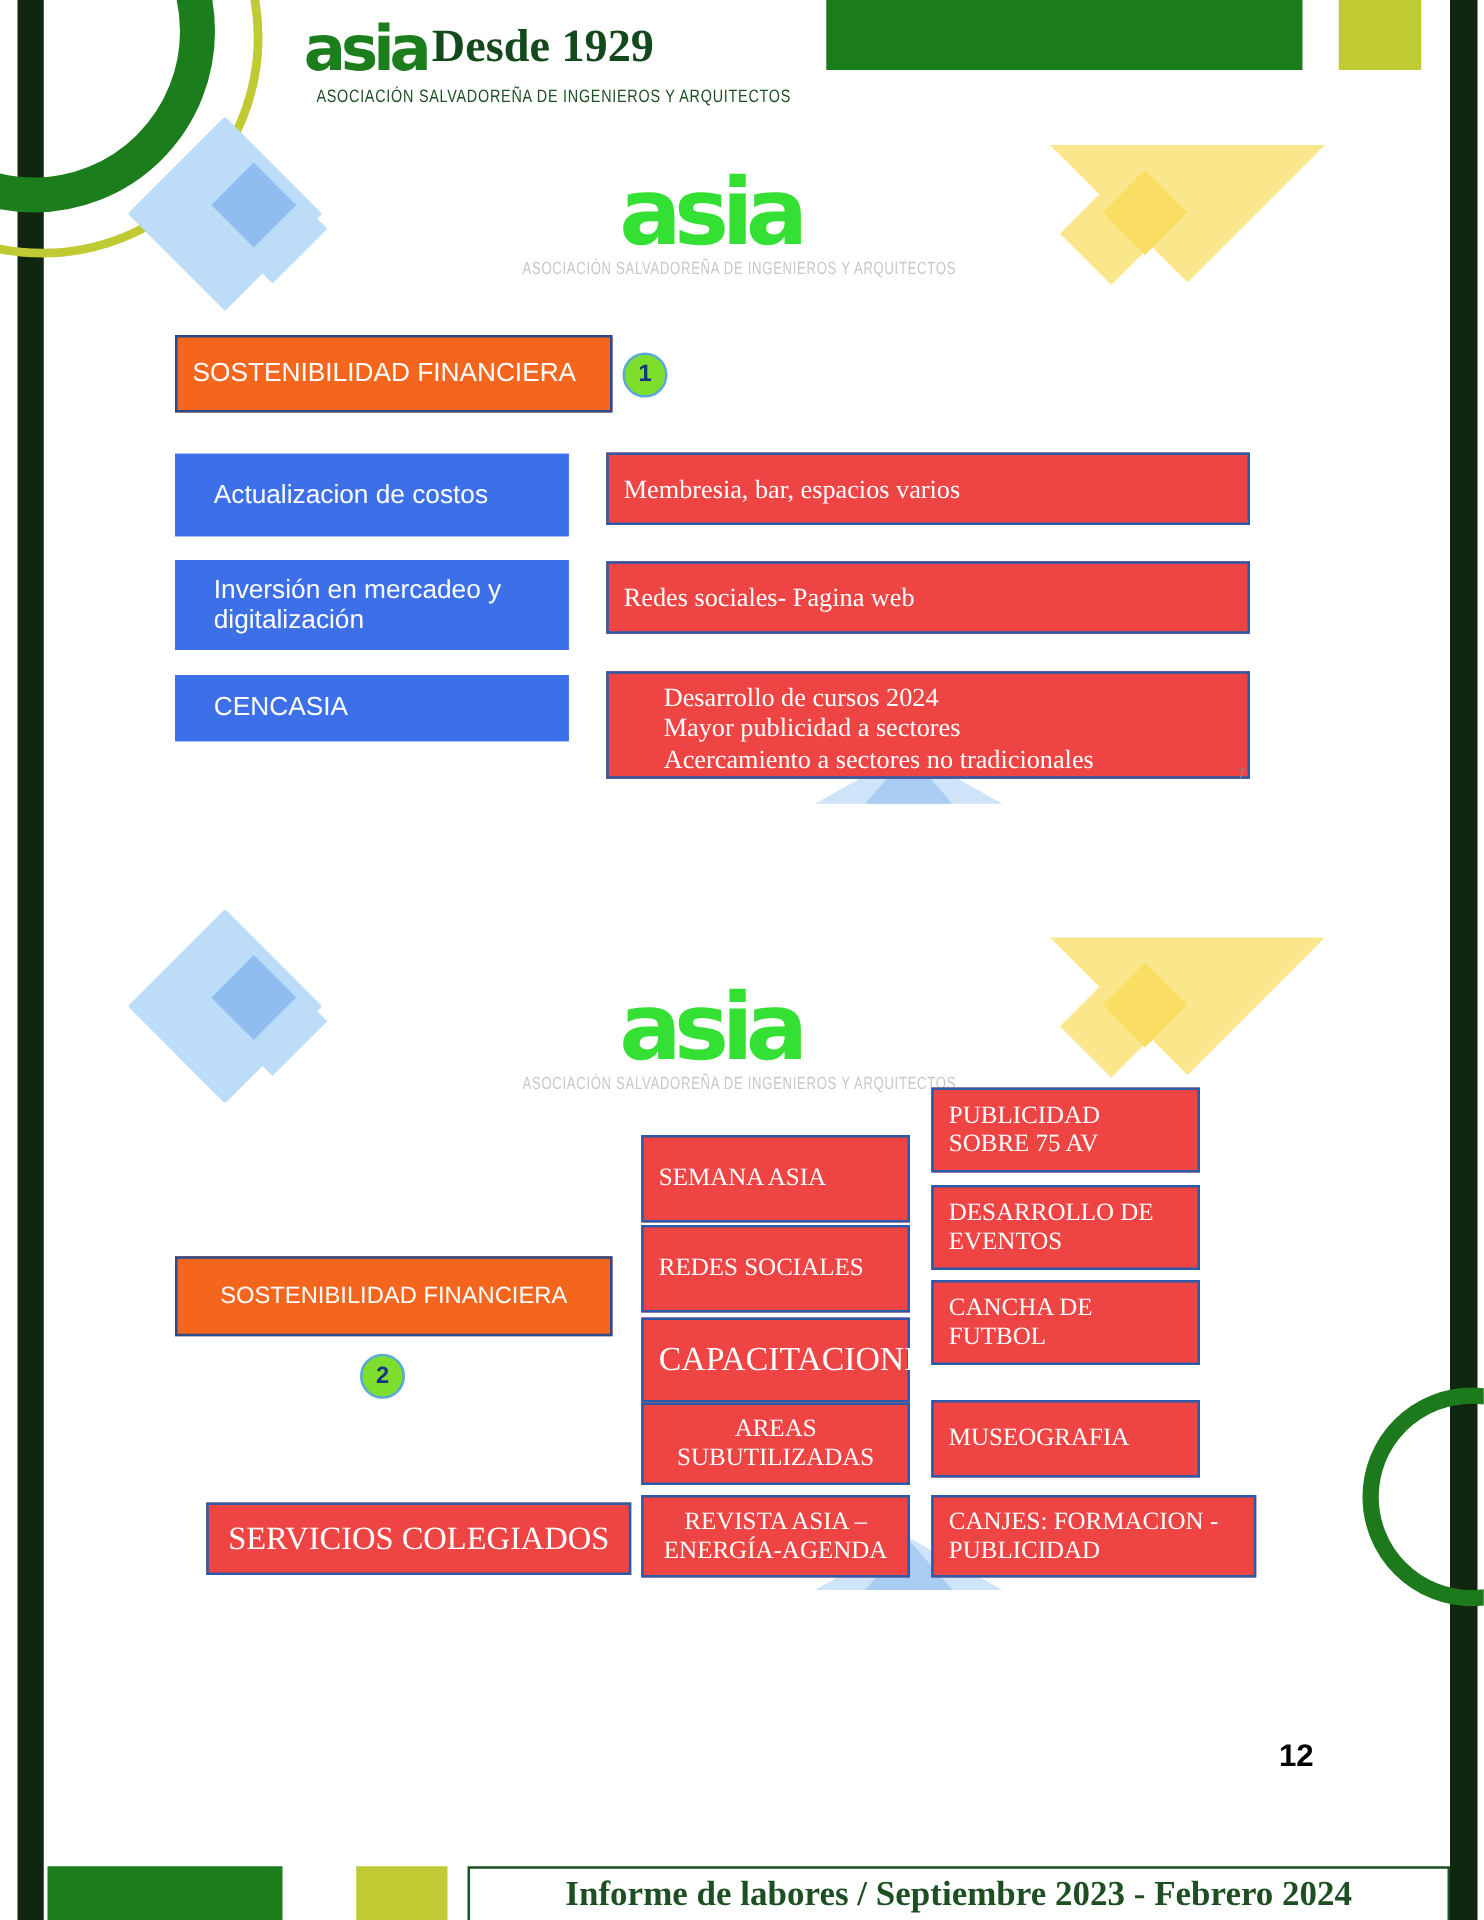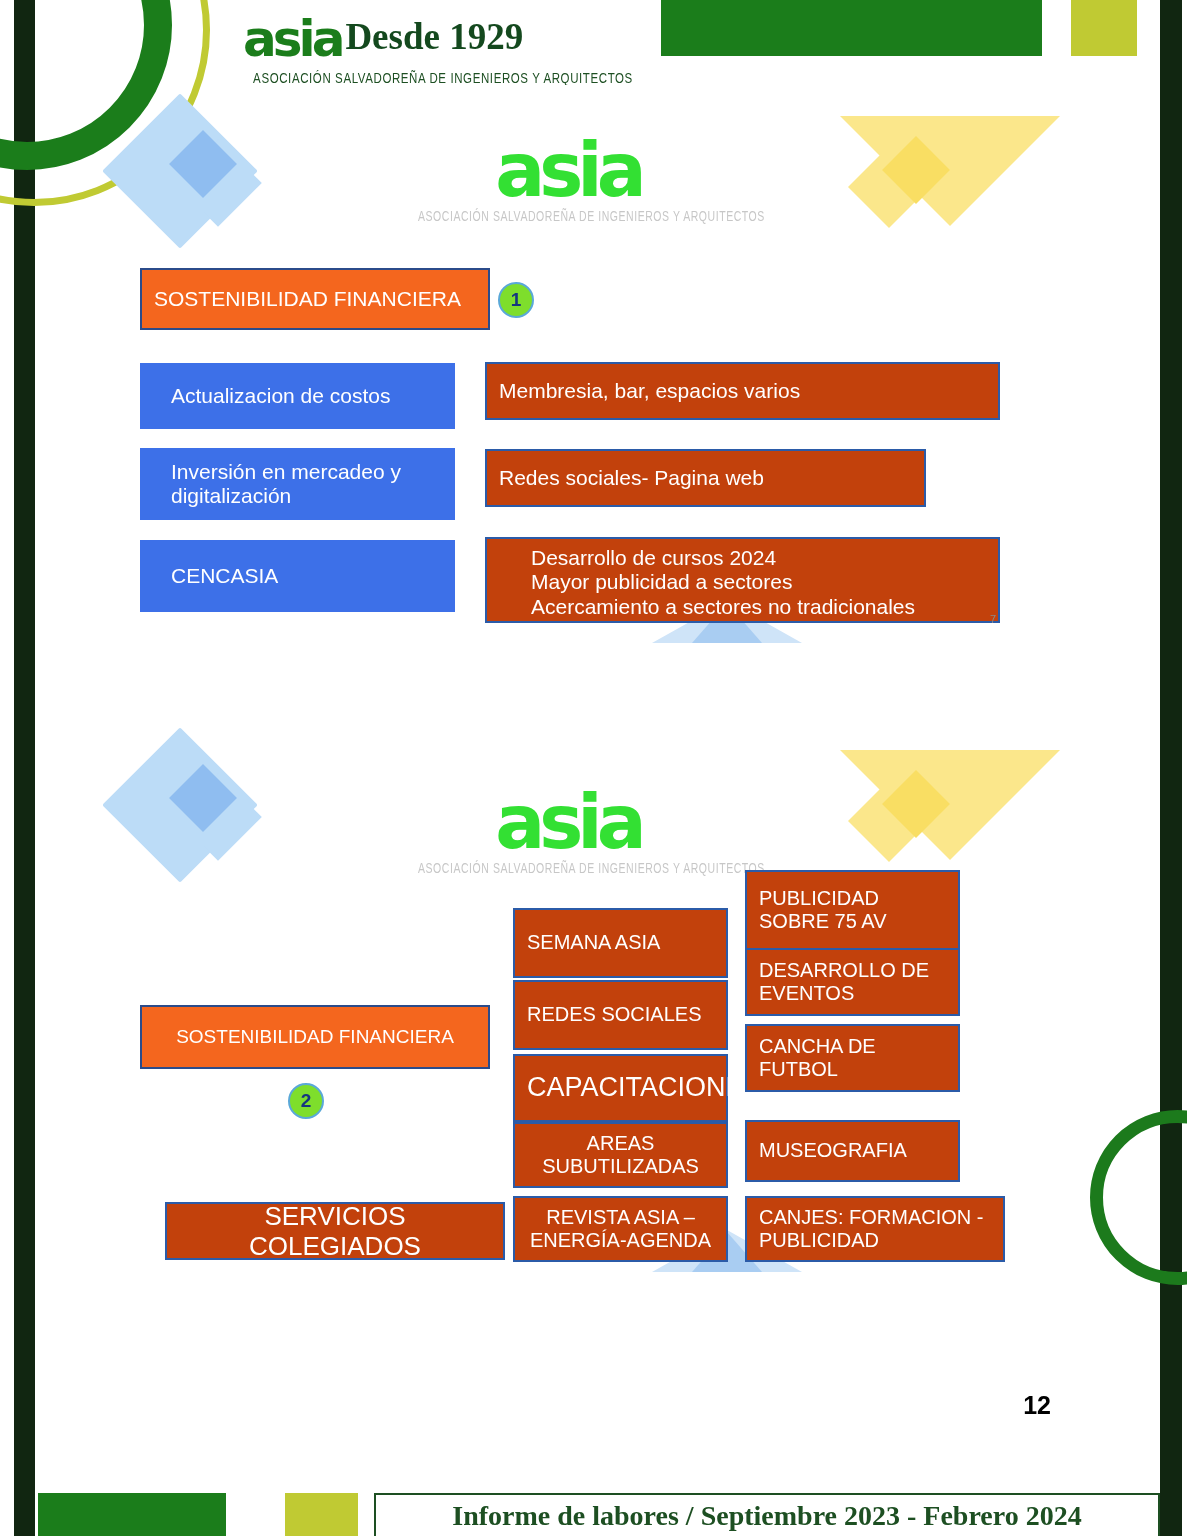--- a/index.html
+++ b/index.html
@@ -155,22 +155,23 @@
   .box.orange {
     background: #f4661e;
     border: 2px solid #2b4b8a;
   }
   .box.blue-dark {
     background: #3d70e8;
     border: 1px solid #3d70e8;
     padding-left: 30px;
   }
   .box.blue-light {
-    background: #c2410c;
+    background: #ef4444;
     border: 2px solid #2b5ba8;
+    font-family: Liberation Serif, serif;
   }
   .box.center { justify-content: center; text-align: center; }
   .box.top { align-items: flex-start; padding-top: 7px; padding-left: 44px; }
 
   
   .badge {
     position: absolute;
     width: 36px; height: 36px; border-radius: 50%;
     background: #7ede2c; border: 2px solid #5aa8d8;
     color: #15357f; font-weight: 700; font-size: 19px;
@@ -250,24 +251,24 @@
       <div class="wm2">asia</div>
       <div class="tag2">ASOCIACIÓN SALVADOREÑA DE INGENIEROS Y ARQUITECTOS</div>
     </div>
 
     <div class="box orange" style="left:105px; top:172px; width:350px; height:62px; font-size:21px;">SOSTENIBILIDAD FINANCIERA</div>
 
     <div class="badge" style="left:463px; top:186px;">1</div>
 
     <div class="box blue-dark" style="left:105px; top:267px; width:315px; height:66px; font-size:21px;">Actualizacion de costos</div>
     <div class="box blue-dark" style="left:105px; top:352px; width:315px; height:72px; font-size:21px;">Inversión en mercadeo y digitalización</div>
-    <div class="box blue-dark" style="left:105px; top:444px; width:315px; height:72px; font-size:21px;">CENCASIA</div>
+    <div class="box blue-dark" style="left:105px; top:444px; width:315px; height:53px; font-size:21px;">CENCASIA</div>
 
     <div class="box blue-light" style="left:450px; top:266px; width:515px; height:58px; font-size:21px;">Membresia, bar, espacios varios</div>
-    <div class="box blue-light" style="left:450px; top:353px; width:441px; height:58px; font-size:21px;text-align:right;">Redes sociales- Pagina web</div>
+    <div class="box blue-light" style="left:450px; top:353px; width:515px; height:58px; font-size:21px;text-align:right;">Redes sociales- Pagina web</div>
     <div class="box blue-light top" style="left:450px; top:441px; width:515px; height:86px; font-size:21px; white-space:pre-line;">Desarrollo de cursos 2024
 Mayor publicidad a sectores
 Acercamiento a sectores no tradicionales</div>
 
     <div class="slide-num" style="left:955px; top:517px;">7</div>
   </div>
 
   <div class="slide slide-2">
 
     <div class="deco-blue" style="left:90px; top:20px;">
@@ -295,21 +296,21 @@
     <div class="badge" style="left:253px; top:353px;">2</div>
 
     <div class="box blue-light center" style="left:130px; top:472px; width:340px; height:58px; font-size:26px;">SERVICIOS COLEGIADOS</div>
 
     <div class="box blue-light" style="left:478px; top:178px; width:215px; height:70px; font-size:20px;">SEMANA ASIA</div>
     <div class="box blue-light" style="left:478px; top:250px; width:215px; height:70px; font-size:20px;">REDES SOCIALES</div>
     <div class="box blue-light" style="left:478px; top:324px; width:215px; height:68px; font-size:27px;">CAPACITACIONES</div>
     <div class="box blue-light center" style="left:478px; top:392px; width:215px; height:66px; font-size:20px;">AREAS SUBUTILIZADAS</div>
     <div class="box blue-light center" style="left:478px; top:466px; width:215px; height:66px; font-size:20px;">REVISTA ASIA – ENERGÍA-AGENDA</div>
 
-    <div class="box blue-light" style="left:710px; top:140px; width:215px; height:80px; font-size:20px;">PUBLICIDAD SOBRE 75 AV</div>
+    <div class="box blue-light" style="left:710px; top:140px; width:215px; height:68px; font-size:20px;">PUBLICIDAD SOBRE 75 AV</div>
     <div class="box blue-light" style="left:710px; top:218px; width:215px; height:68px; font-size:20px;">DESARROLLO DE EVENTOS</div>
     <div class="box blue-light" style="left:710px; top:390px; width:215px; height:62px; font-size:20px;">MUSEOGRAFIA</div>
     <div class="box blue-light" style="left:710px; top:294px; width:215px; height:68px; font-size:20px;">CANCHA DE FUTBOL</div>
     <div class="box blue-light" style="left:710px; top:466px; width:260px; height:66px; font-size:20px;">CANJES: FORMACION - PUBLICIDAD</div>
   </div>
 
   <div class="page-number">12</div>
 
   <div class="footer-green"></div>
   <div class="footer-lime"></div>

